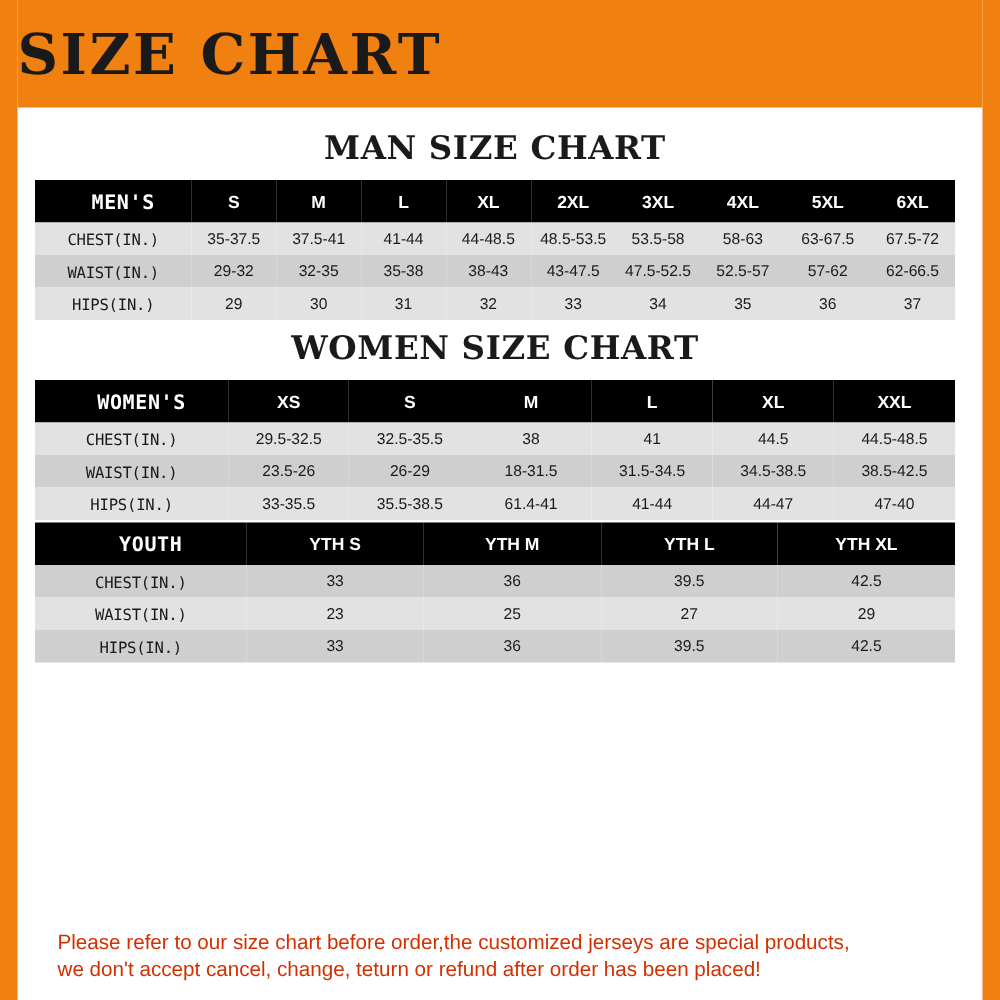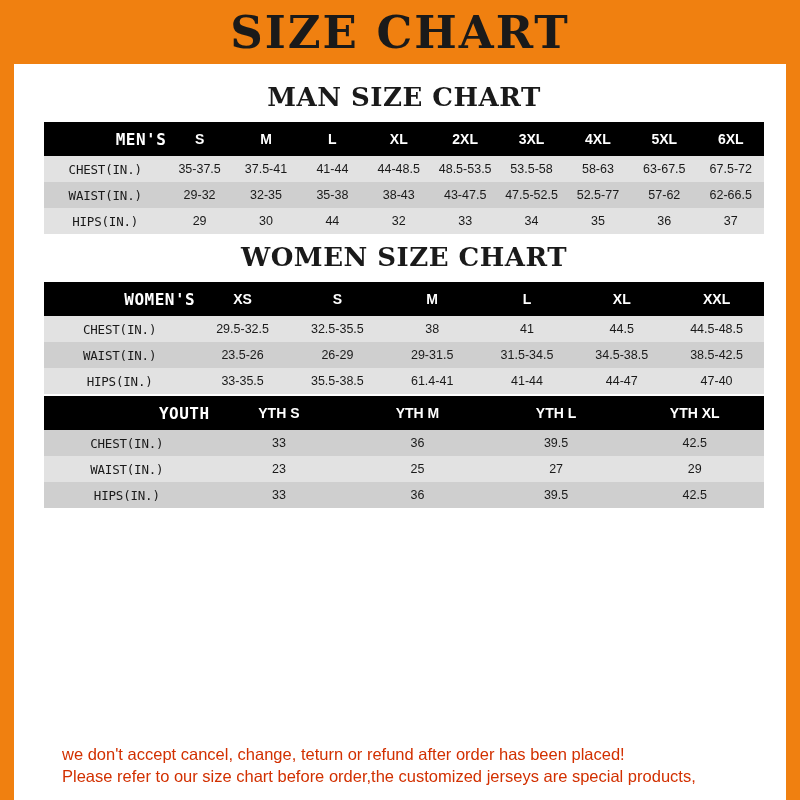--- a/index.html
+++ b/index.html
@@ -19,36 +19,35 @@
     height: 800px;
     box-sizing: border-box;
     border-left: 14px solid #f08010;
     border-right: 14px solid #f08010;
     background: #ffffff;
     display: flex;
     flex-direction: column;
   }
   .banner {
     background: #f08010;
-    height: 64px;
+    height: 86px;
     display: flex;
     align-items: center;
-    justify-content: center;
     flex: none;
   }
   .banner-title {
     font-family: "DejaVu Serif", serif;
     font-weight: bold;
     font-size: 45px;
     letter-spacing: 2px;
     color: #1a1a1a;
     line-height: 1;
   }
   .content {
-    padding: 12px 22px 0 30px;
+    padding: 12px 22px 0 14px;
     flex: 1 1 auto;
     display: flex;
     flex-direction: column;
   }
   .section {
     margin-bottom: 2px;
   }
   .section-title {
     text-align: center;
     font-family: "DejaVu Serif", serif;
@@ -73,21 +72,21 @@
     font-family: "Liberation Sans", sans-serif;
   }
   table.size-table thead th {
     background: #000000;
     color: #ffffff;
     font-weight: bold;
     height: 34px;
     font-size: 14px;
   }
   table.size-table thead th.rowlabel {
-    text-align: right;
+    text-align: center;
     padding-left: 16px;
     font-family: "DejaVu Sans Mono", monospace;
     font-size: 16px;
     letter-spacing: 0.5px;
   }
   table.size-table tbody td.rowlabel {
     font-family: "DejaVu Sans Mono", monospace;
     font-size: 12.5px;
     letter-spacing: -0.2px;
   }
@@ -164,29 +163,29 @@
             <td>67.5-72</td>
           </tr>
           <tr class="even">
             <td class="rowlabel">WAIST(IN.)</td>
             <td>29-32</td>
             <td>32-35</td>
             <td>35-38</td>
             <td>38-43</td>
             <td>43-47.5</td>
             <td>47.5-52.5</td>
-            <td>52.5-77</td>
+            <td>52.5-57</td>
             <td>57-62</td>
             <td>62-66.5</td>
           </tr>
           <tr class="odd">
             <td class="rowlabel">HIPS(IN.)</td>
             <td>29</td>
             <td>30</td>
-            <td>44</td>
+            <td>31</td>
             <td>32</td>
             <td>33</td>
             <td>34</td>
             <td>35</td>
             <td>36</td>
             <td>37</td>
           </tr>
         </tbody>
       </table>
     </div>
@@ -221,21 +220,21 @@
             <td>32.5-35.5</td>
             <td>38</td>
             <td>41</td>
             <td>44.5</td>
             <td>44.5-48.5</td>
           </tr>
           <tr class="even">
             <td class="rowlabel">WAIST(IN.)</td>
             <td>23.5-26</td>
             <td>26-29</td>
-            <td>29-31.5</td>
+            <td>18-31.5</td>
             <td>31.5-34.5</td>
             <td>34.5-38.5</td>
             <td>38.5-42.5</td>
           </tr>
           <tr class="odd">
             <td class="rowlabel">HIPS(IN.)</td>
             <td>33-35.5</td>
             <td>35.5-38.5</td>
             <td>61.4-41</td>
             <td>41-44</td>
@@ -284,18 +283,18 @@
             <td>33</td>
             <td>36</td>
             <td>39.5</td>
             <td>42.5</td>
           </tr>
         </tbody>
       </table>
     </div>
 
     <div class="footer-note">
+      <div>Please refer to our size chart before order,the customized jerseys are special products,</div>
       <div>we don't accept cancel, change, teturn or refund after order has been placed!</div>
-      <div>Please refer to our size chart before order,the customized jerseys are special products,</div>
     </div>
 
   </div>
 </div>
 
 </body></html>

